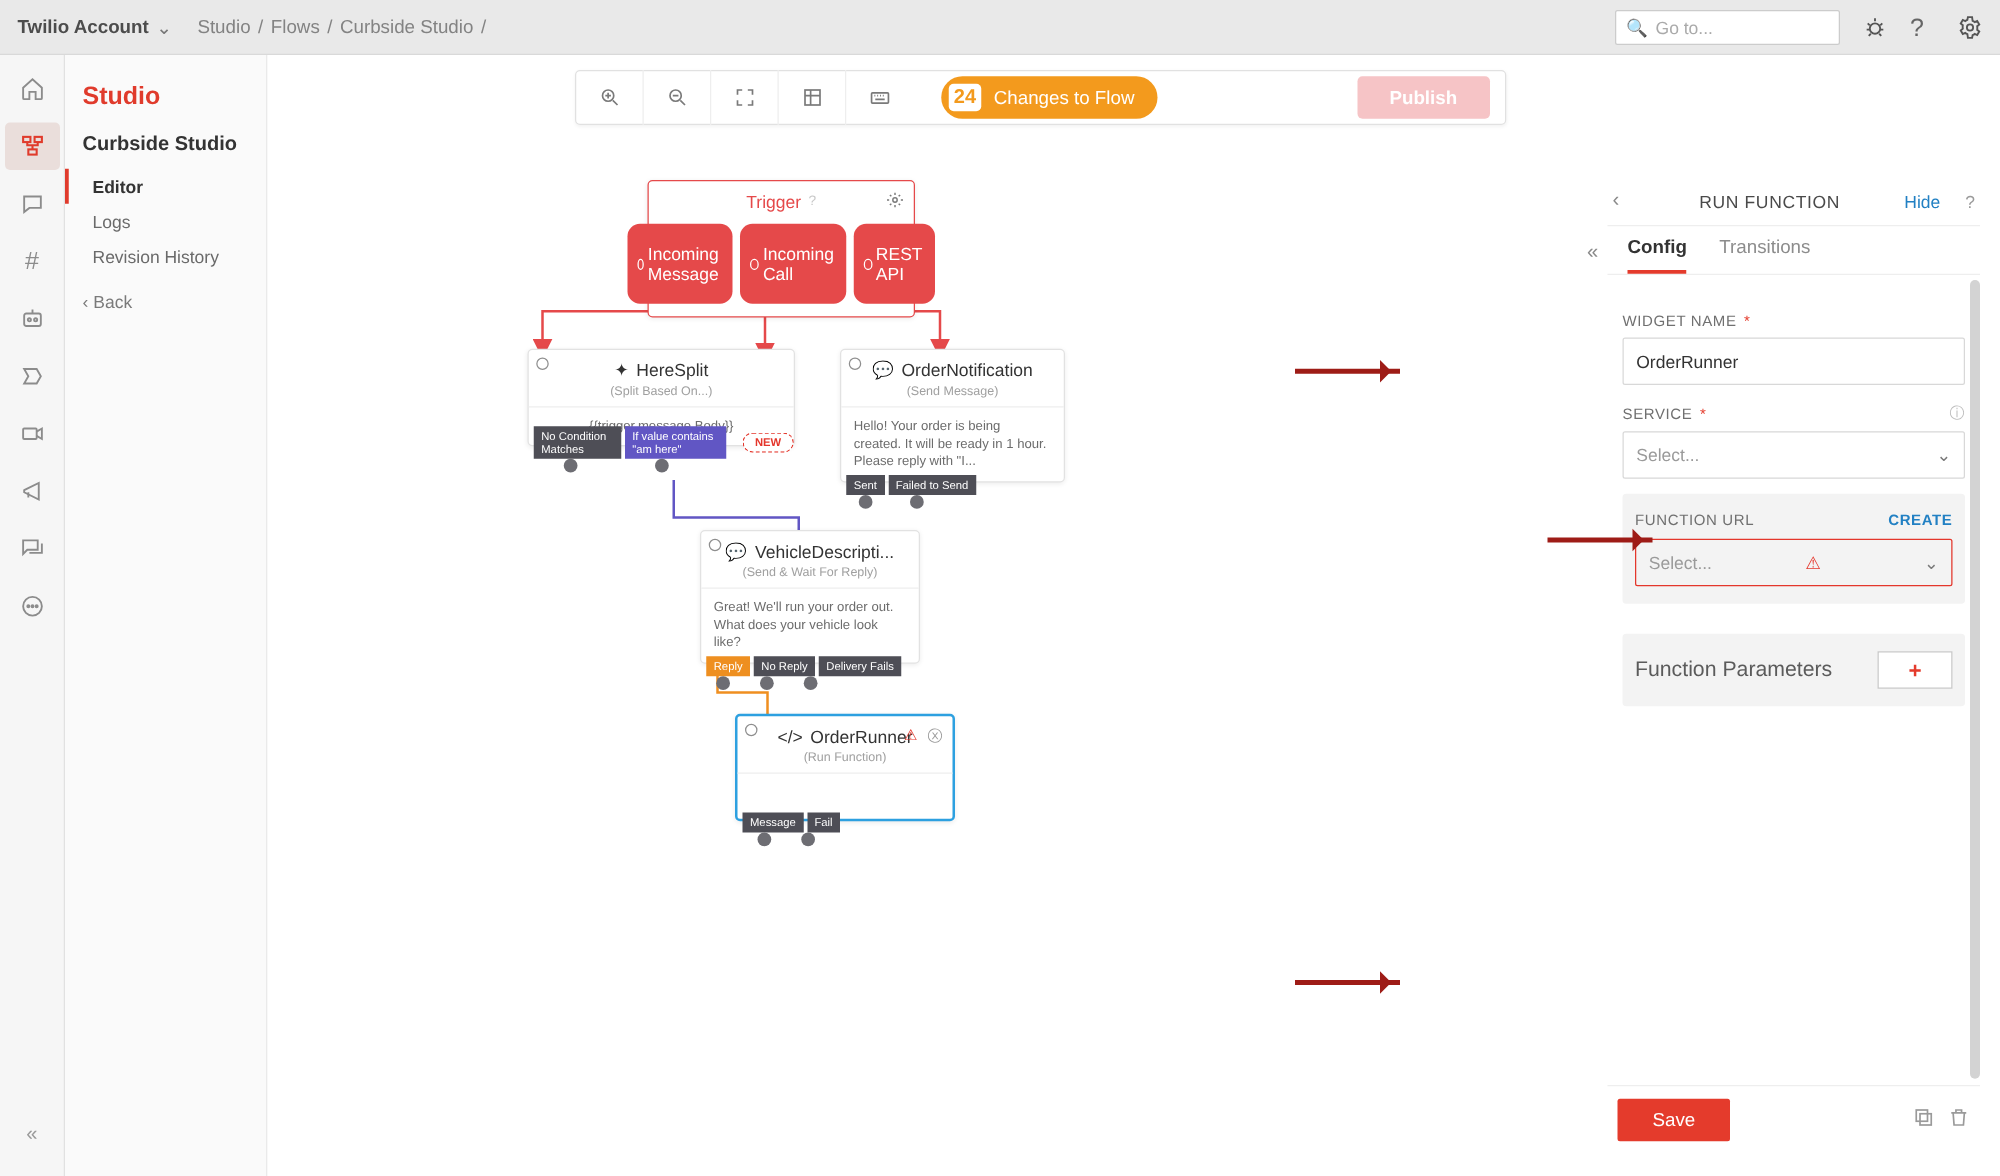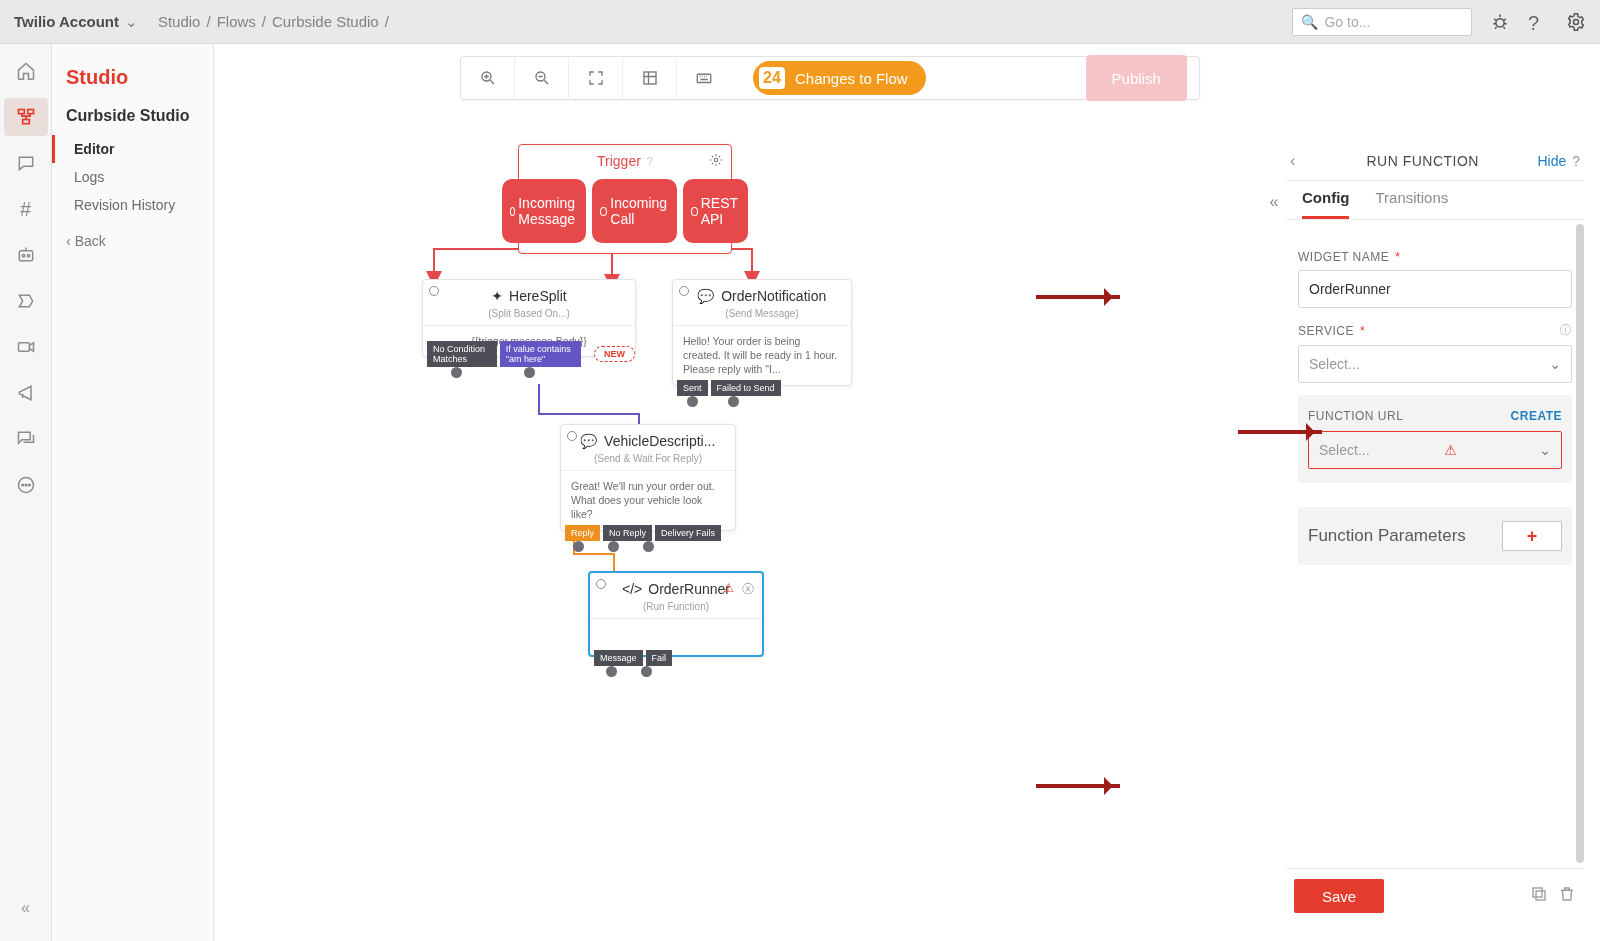--- a/index.html
+++ b/index.html
@@ -28,21 +28,21 @@
 .sidebar li { padding: 6px 14px 6px 22px; color: #6a6a6a; font-size: 14px; cursor: pointer; }
 .sidebar li.active { color: #333; font-weight: 600; border-left: 3px solid #e03b2c; padding-left: 19px; }
 .sidebar .back { color: #7a7a7a; font-size: 14px; padding: 14px 14px 0 14px; display: flex; align-items: center; gap: 4px; }
 
 
 .main { position: absolute; top: 44px; left: 214px; right: 0; bottom: 0; background: #fff; }
 .canvas-toolbar { position: absolute; top: 12px; left: 246px; display: flex; align-items: center; background: #fff; border: 1px solid #e1e1e1; border-radius: 4px; height: 44px; box-shadow: 0 1px 3px rgba(0,0,0,0.05); }
 .canvas-toolbar .tbtn { width: 54px; height: 44px; border-right: 1px solid #eee; display: flex; align-items: center; justify-content: center; color: #7a7a7a; }
 .changes-pill { display: flex; align-items: center; background: #f39a1d; color: #fff; border-radius: 22px; height: 34px; padding: 0 18px 0 6px; margin: 0 160px 0 22px; gap: 10px; font-size: 15px; font-weight: 500; }
 .changes-pill .badge { background: #fff; color: #f39a1d; font-weight: 700; font-size: 16px; width: 26px; height: 22px; border-radius: 4px; display: flex; align-items: center; justify-content: center; }
-.publish { background: #f6c4c6; color: #fff; height: 46px; padding: 0 26px; border-radius: 4px; font-size: 15px; border: none; margin-right: 12px; }
+.publish { background: #f6c4c6; color: #fff; height: 34px; padding: 0 26px; border-radius: 4px; font-size: 15px; border: none; margin-right: 12px; font-weight: bold; }
 .widget { position: absolute; background: #fff; border: 1px solid #e2e2e2; border-radius: 4px; box-shadow: 0 1px 4px rgba(0,0,0,.08); font-size: 12px; color: #5b5b5b; }
 .widget .head { display: flex; align-items: center; justify-content: center; gap: 6px; padding: 8px 8px 4px; font-size: 14px; color: #333; }
 .widget .sub { text-align: center; font-size: 10px; color: #a0a0a0; padding-bottom: 6px; border-bottom: 1px solid #eee; }
 .widget .body { padding: 8px 10px; font-size: 10.5px; color: #6c6c6c; line-height: 1.35; }
 .widget .anchor { position: absolute; width: 10px; height: 10px; border: 1.5px solid #8e8e8e; border-radius: 50%; background: #fff; top: 6px; left: 6px; }
 .port-teal, .port-dark, .port-purple, .port-red, .port-orange, .port-grey { font-size: 9px; color: #fff; padding: 3px 6px; display: inline-block; }
 .port-dark { background: #4e4e56; }
 .port-purple { background: #6156c4; }
 .port-red-pill { background: #fff; color: #e4362b; border: 1.5px dashed #e4362b; border-radius: 11px; padding: 2px 9px; font-size: 9px; font-weight: 700; display: inline-block; }
 .port-orange { background: #ee8f20; }
@@ -64,21 +64,21 @@
 
 
 svg.wires { position: absolute; inset: 0; pointer-events: none; }
 
 
 .rightpanel { position: absolute; top: 100px; right: 16px; width: 298px; bottom: 18px; background: #fff; }
 .rightpanel .collapse { position: absolute; left: -22px; top: 48px; width: 20px; height: 20px; display: flex; align-items: center; justify-content: center; color: #8a8a8a; }
 .rp-head { display: flex; align-items: center; gap: 8px; padding: 8px 4px 10px; border-bottom: 1px solid #eee; }
 .rp-head .back { color: #8a8a8a; width: 18px; }
 .rp-head .title { flex: 1; text-align: center; font-size: 14px; color: #4a4a4a; letter-spacing: .5px; }
-.rp-head .hide { color: #2280c3; font-size: 14px; display: flex; align-items: flex-start; gap: 6px; }
+.rp-head .hide { color: #2280c3; font-size: 14px; display: flex; align-items: flex-start; gap: 20px; }
 .rp-head .hide .q { color: #9a9a9a; }
 .tabs { display: flex; gap: 26px; padding: 8px 16px 0; border-bottom: 1px solid #eee; }
 .tab { font-size: 15px; color: #8c8c8c; padding-bottom: 10px; cursor: pointer; }
 .tab.active { color: #333; font-weight: 600; border-bottom: 3px solid #e43b2c; }
 .panel-body { padding: 16px 12px 8px; overflow: auto; height: calc(100% - 150px); }
 .panel-scroll { position: absolute; top: 80px; bottom: 60px; right: 0; width: 8px; background: #d3d3d3; border-radius: 4px; }
 .fld-label { font-size: 12px; color: #707070; letter-spacing: .5px; margin: 14px 0 6px; display: flex; align-items: center; gap: 6px; }
 .fld-label .req { color: #e43b2c; }
 .fld-label .info { margin-left: auto; color: #bdbdbd; }
 .txt-input { width: 100%; height: 38px; border: 1px solid #d8d8d8; border-radius: 2px; padding: 0 10px; font-size: 14px; color: #333; }

